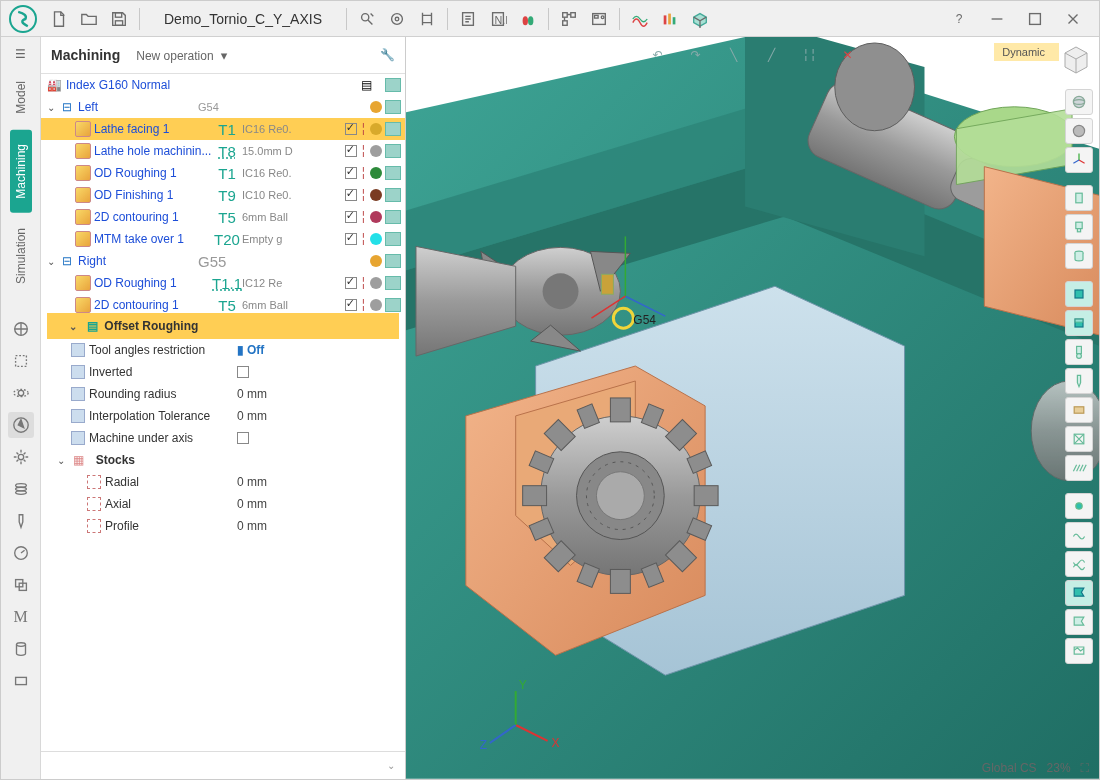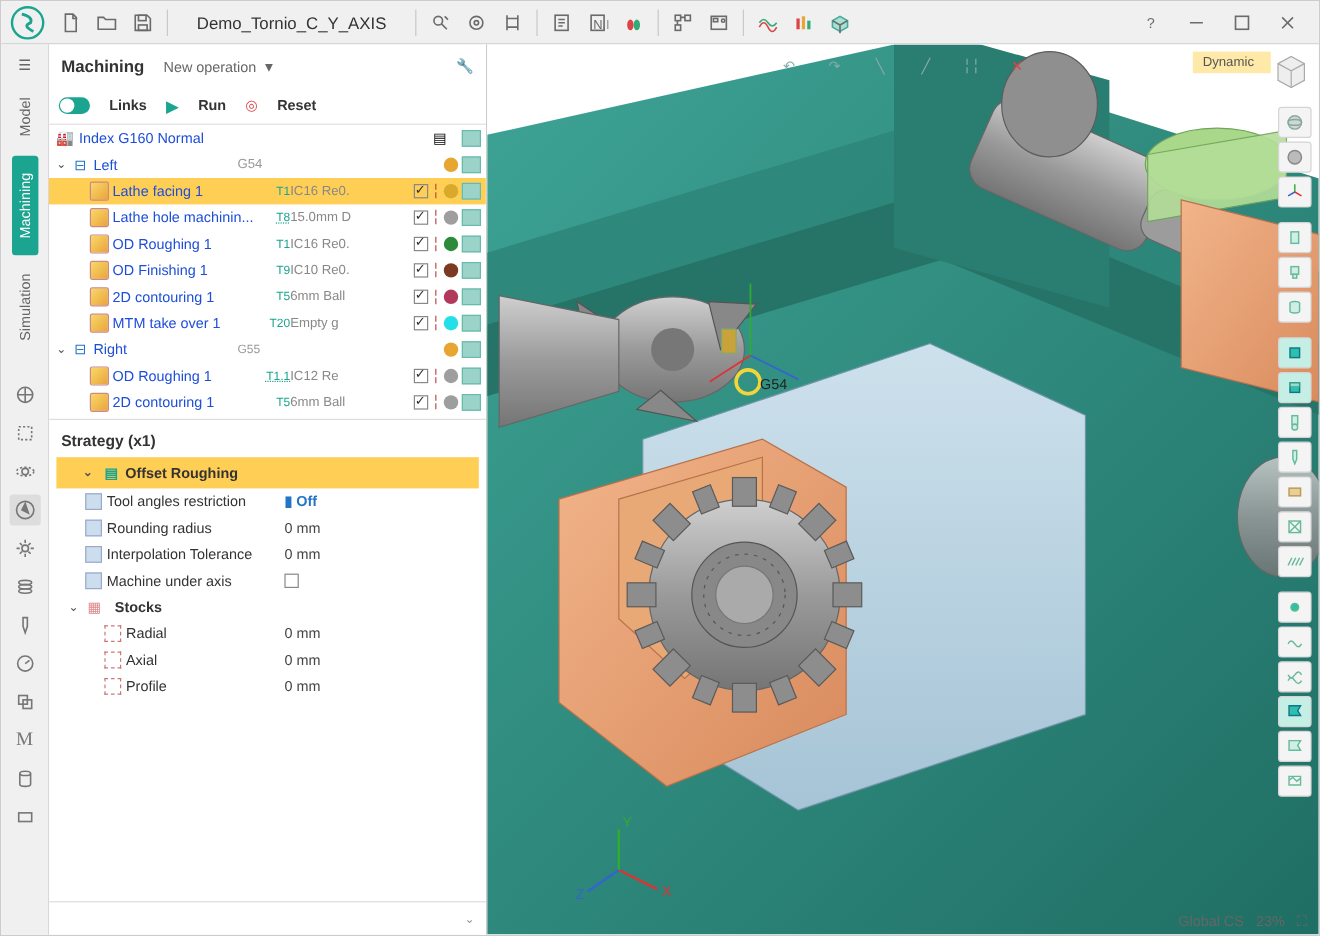--- a/index.html
+++ b/index.html
@@ -29,21 +29,21 @@
 .toggle{width:26px;height:14px;background:#1ba590;border-radius:7px;position:relative}
 .toggle::after{content:"";position:absolute;width:12px;height:12px;background:#fff;border-radius:50%;top:1px;left:1px}
 .lp-lbl{font-size:12px;color:#333;font-weight:bold}
 .play{color:#1ba590;font-size:14px}
 .reset{color:#d44}
 .tree{flex:0 0 auto;max-height:240px;overflow:auto;border-top:1px solid #e0e0e0}
 .tree-row{height:22px;display:flex;align-items:center;padding-left:6px;position:relative;cursor:pointer}
 .tree-row.sel{background:#ffce54}
 .tr-ic{width:16px;height:16px;margin-right:3px;flex-shrink:0;display:flex;align-items:center;justify-content:center}
 .tr-text{flex:0 0 auto;color:#1d4ed8;white-space:nowrap;overflow:hidden;text-overflow:ellipsis}
-.tr-t{color:#1ba590;width:30px;text-align:right;font-size:10px}
+.tr-t{color:#1ba590;width:30px;text-align:center;font-size:15px}
 .tr-t.u{text-decoration:underline dotted}
 .tr-tool{color:#888;font-size:11px;width:56px;white-space:nowrap;overflow:hidden}
 .tr-right{margin-left:auto;display:flex;align-items:center;gap:3px;padding-right:4px}
 .chk{width:12px;height:12px;border:1px solid #888;display:inline-block;position:relative}
 .chk.on::after{content:"✓";position:absolute;top:-3px;left:0;font-size:11px;color:#333}
 .dot{width:12px;height:12px;border-radius:50%}
 .mini{width:16px;height:14px;background:#9cd3c9;border:1px solid #6ba;display:inline-block}
 .op-ico{width:16px;height:16px;background:linear-gradient(135deg,#f9d867,#e9a43c);border:1px solid #c88;border-radius:2px}
 .indent2{padding-left:34px}
 .chev{font-size:10px;color:#555;width:12px}
@@ -268,28 +268,20 @@
         </svg>
       </div>
   </div>
 
   <div class="left-panel">
     <div class="lp-hdr">
       <span class="lp-title">Machining</span>
       <span class="lp-drop"><span>New operation</span> &nbsp;▾</span>
       <span class="wrench">🔧</span>
     </div>
-    <div class="lp-row2">
-      <div class="toggle"></div>
-      <span class="lp-lbl">Links</span>
-      <span class="play">▶</span>
-      <span class="lp-lbl">Run</span>
-      <span class="reset">◎</span>
-      <span class="lp-lbl">Reset</span>
-    </div>
 
     <div class="tree" id="tree">
         <div class="tree-row ">
           <span class="tr-ic">🏭</span>
           <span class="tr-text" style="width:200px">Index G160 Normal</span>
           <div class="tr-right"><span>▤</span>&nbsp;&nbsp;<span class="mini"></span></div>
         </div>
         <div class="tree-row indent0">
           <span class="chev">⌄</span>
           <span class="tr-ic" style="color:#2374c4">⊟</span>
@@ -381,21 +373,21 @@
             <span class="chk on"></span>
             <span style="color:#b44">╎</span>
             <span class="dot" style="background:#23e0e8"></span>
             <span class="mini"></span>
           </div>
         </div>
         <div class="tree-row indent0">
           <span class="chev">⌄</span>
           <span class="tr-ic" style="color:#2374c4">⊟</span>
           <span class="tr-text" style="width:120px">Right</span>
-          <span style="color:#999;font-size:10px">G55</span>
+          <span style="color:#999;font-size:15px">G55</span>
           <div class="tr-right">
             <span class="dot" style="background:#e7a531"></span>
             <span class="mini"></span>
           </div>
         </div>
         <div class="tree-row indent2">
           <span class="tr-ic">
             <span class="op-ico"></span>
           </span>
           <span class="tr-text" style="width:118px">OD Roughing 1</span>
@@ -417,32 +409,37 @@
           <span class="tr-tool">6mm Ball</span>
           <div class="tr-right">
             <span class="chk on"></span>
             <span style="color:#b44">╎</span>
             <span class="dot" style="background:#9e9e9e"></span>
             <span class="mini"></span>
           </div>
         </div>
       </div>
 
-    <div class="strat-hdr">Strategy (x1)</div>
     <div class="strat">
       <div class="strat-main">
         <span class="chev">⌄</span>
         <span style="color:#1ba590">▤</span>
         <span>Offset Roughing</span>
       </div>
       <div id="strat-params">
           <div class="strat-row">
             <div class="sr-l"><span class="sr-ic" style="background:#cde;border:1px solid #9ac"></span>Tool angles restriction</div>
             <div class="sr-v">
               <span class="sr-v link">▮ Off</span>
+            </div>
+          </div>
+          <div class="strat-row">
+            <div class="sr-l"><span class="sr-ic" style="background:#cde;border:1px solid #9ac"></span>Inverted</div>
+            <div class="sr-v">
+              <span class="chk"></span>
             </div>
           </div>
           <div class="strat-row">
             <div class="sr-l"><span class="sr-ic" style="background:#cde;border:1px solid #9ac"></span>Rounding radius</div>
             <div class="sr-v">
               <span class="">0 mm</span>
             </div>
           </div>
           <div class="strat-row">
             <div class="sr-l"><span class="sr-ic" style="background:#cde;border:1px solid #9ac"></span>Interpolation Tolerance</div>

